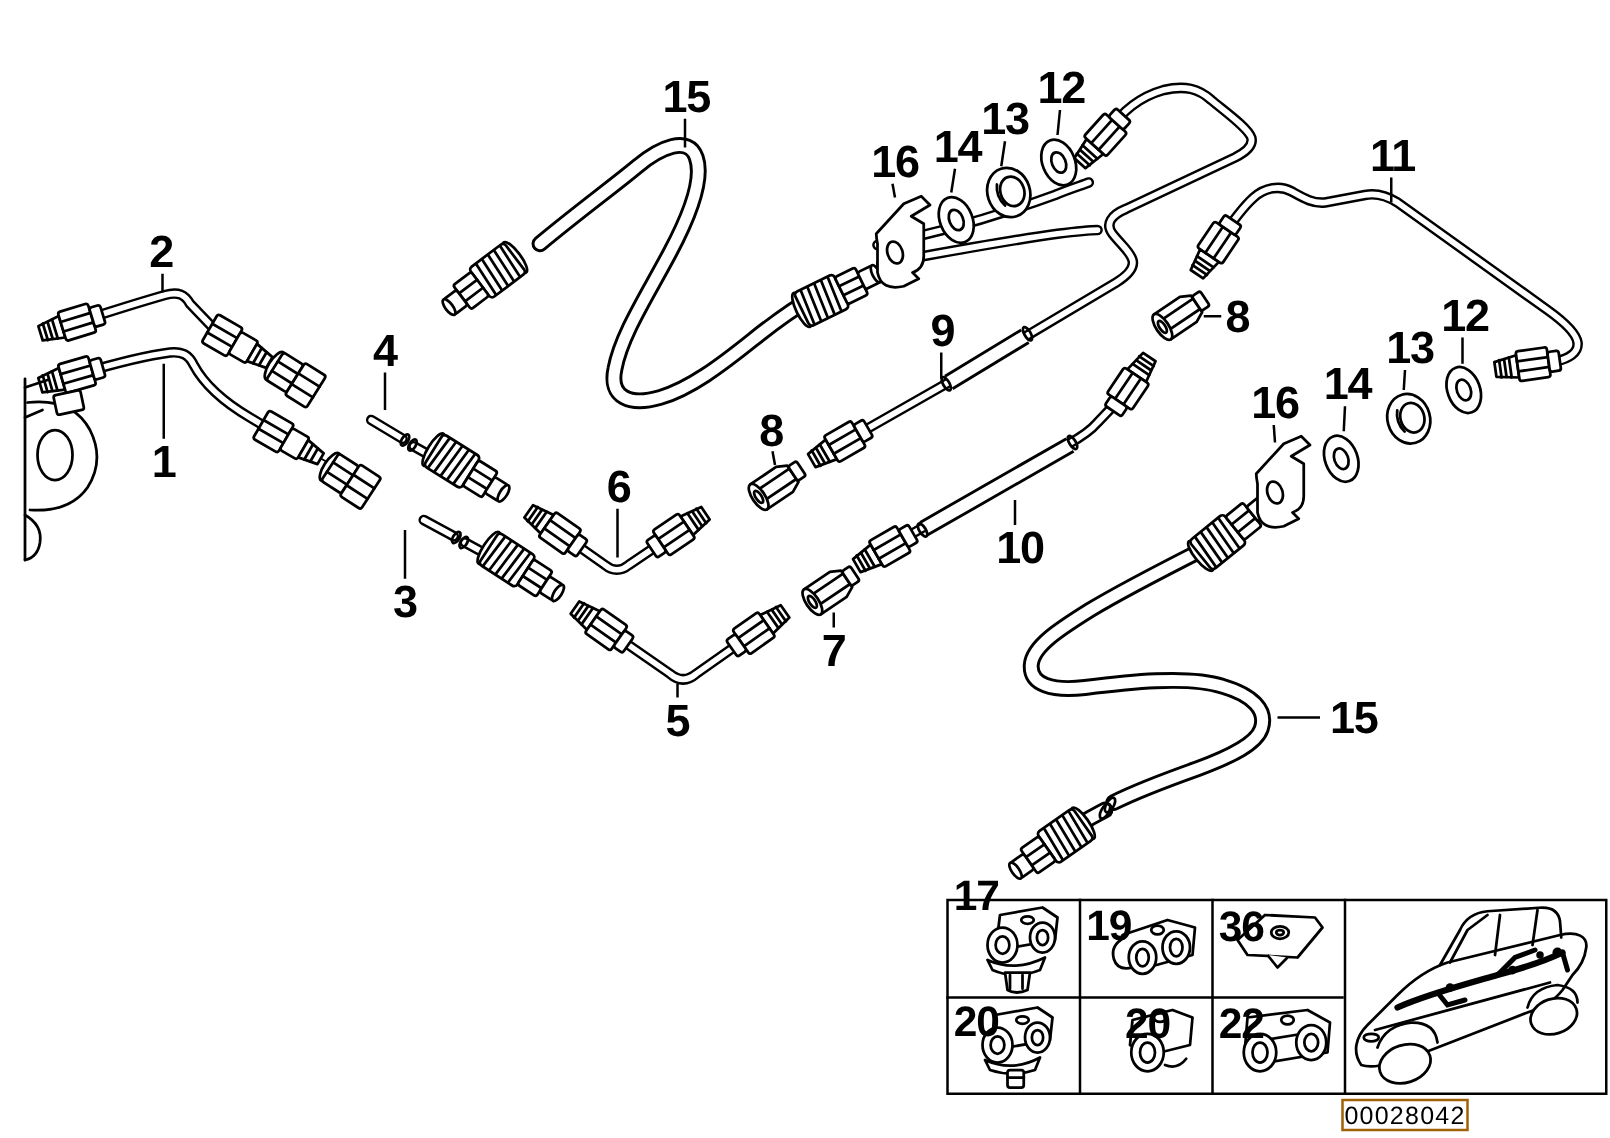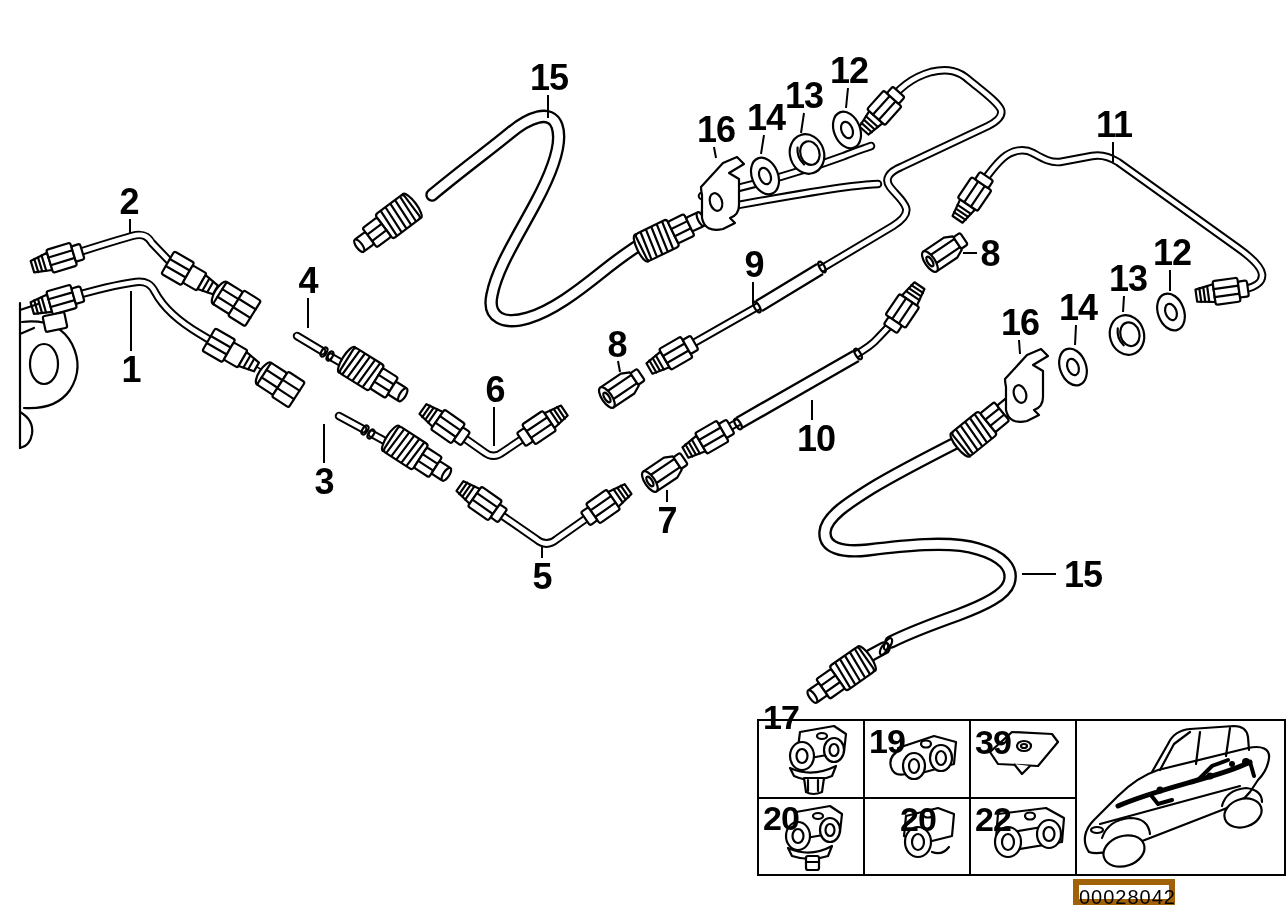--- a/index.html
+++ b/index.html
@@ -17,21 +17,21 @@
   .slvI{fill:none;stroke:#fff;stroke-width:9.4;stroke-linecap:butt;}
   .callout{font-family:"Liberation Sans",sans-serif;font-weight:bold;font-size:36px;
            fill:#000;text-anchor:middle;dominant-baseline:central;letter-spacing:-1px;}
   .leader{stroke:#000;stroke-width:2;}
   .ovl{position:absolute;box-sizing:border-box;}
   .tbl-border{border:2.5px solid #000;}
   .vline{border-left:2px solid #000;width:0;}
   .hline{border-top:2px solid #000;height:0;}
   .cell-label{position:absolute;font-weight:bold;font-size:34px;color:#000;
               letter-spacing:-1px;line-height:1;}
-  .code-box{border:6px solid #a16207;text-align:center;font-size:20px;color:#000;
+  .code-box{border:2px solid #a16207;text-align:center;font-size:20px;color:#000;
             line-height:24px;letter-spacing:1px;}
 </style>
 </head>
 <body>
 
 <svg id="art" width="1288" height="910" viewBox="0 0 1288 910">
   <defs>
     <g id="nip">
       <path class="part" d="M-33,-6 L-15,-9 L-15,9 L-33,6 Z"></path>
       <path class="ln" d="M-29,-7 L-29,7 M-25,-7 L-25,7 M-21,-8 L-21,8"></path>
@@ -325,18 +325,18 @@
 </svg>
 
 <div class="ovl tbl-border" style="left:757px;top:719px;width:529px;height:157px;"></div>
 <div class="ovl vline" style="left:863px;top:719px;height:157px;"></div>
 <div class="ovl vline" style="left:969px;top:719px;height:157px;"></div>
 <div class="ovl vline" style="left:1075px;top:719px;height:157px;"></div>
 <div class="ovl hline" style="left:757px;top:797px;width:318px;"></div>
 
 <span class="cell-label" style="left:763px;top:700px;">17</span>
 <span class="cell-label" style="left:869px;top:724px;text-align:center;">19</span>
-<span class="cell-label" style="left:975px;top:725px;">39</span>
+<span class="cell-label" style="left:975px;top:725px;">36</span>
 <span class="cell-label" style="left:763px;top:801px;">20</span>
 <span class="cell-label" style="left:900px;top:802px;">20</span>
 <span class="cell-label" style="left:975px;top:802px;text-align:right;">22</span>
 
 <div class="ovl code-box" style="left:1073px;top:879px;width:102px;height:26px;">00028042</div>
 
 </body></html>

